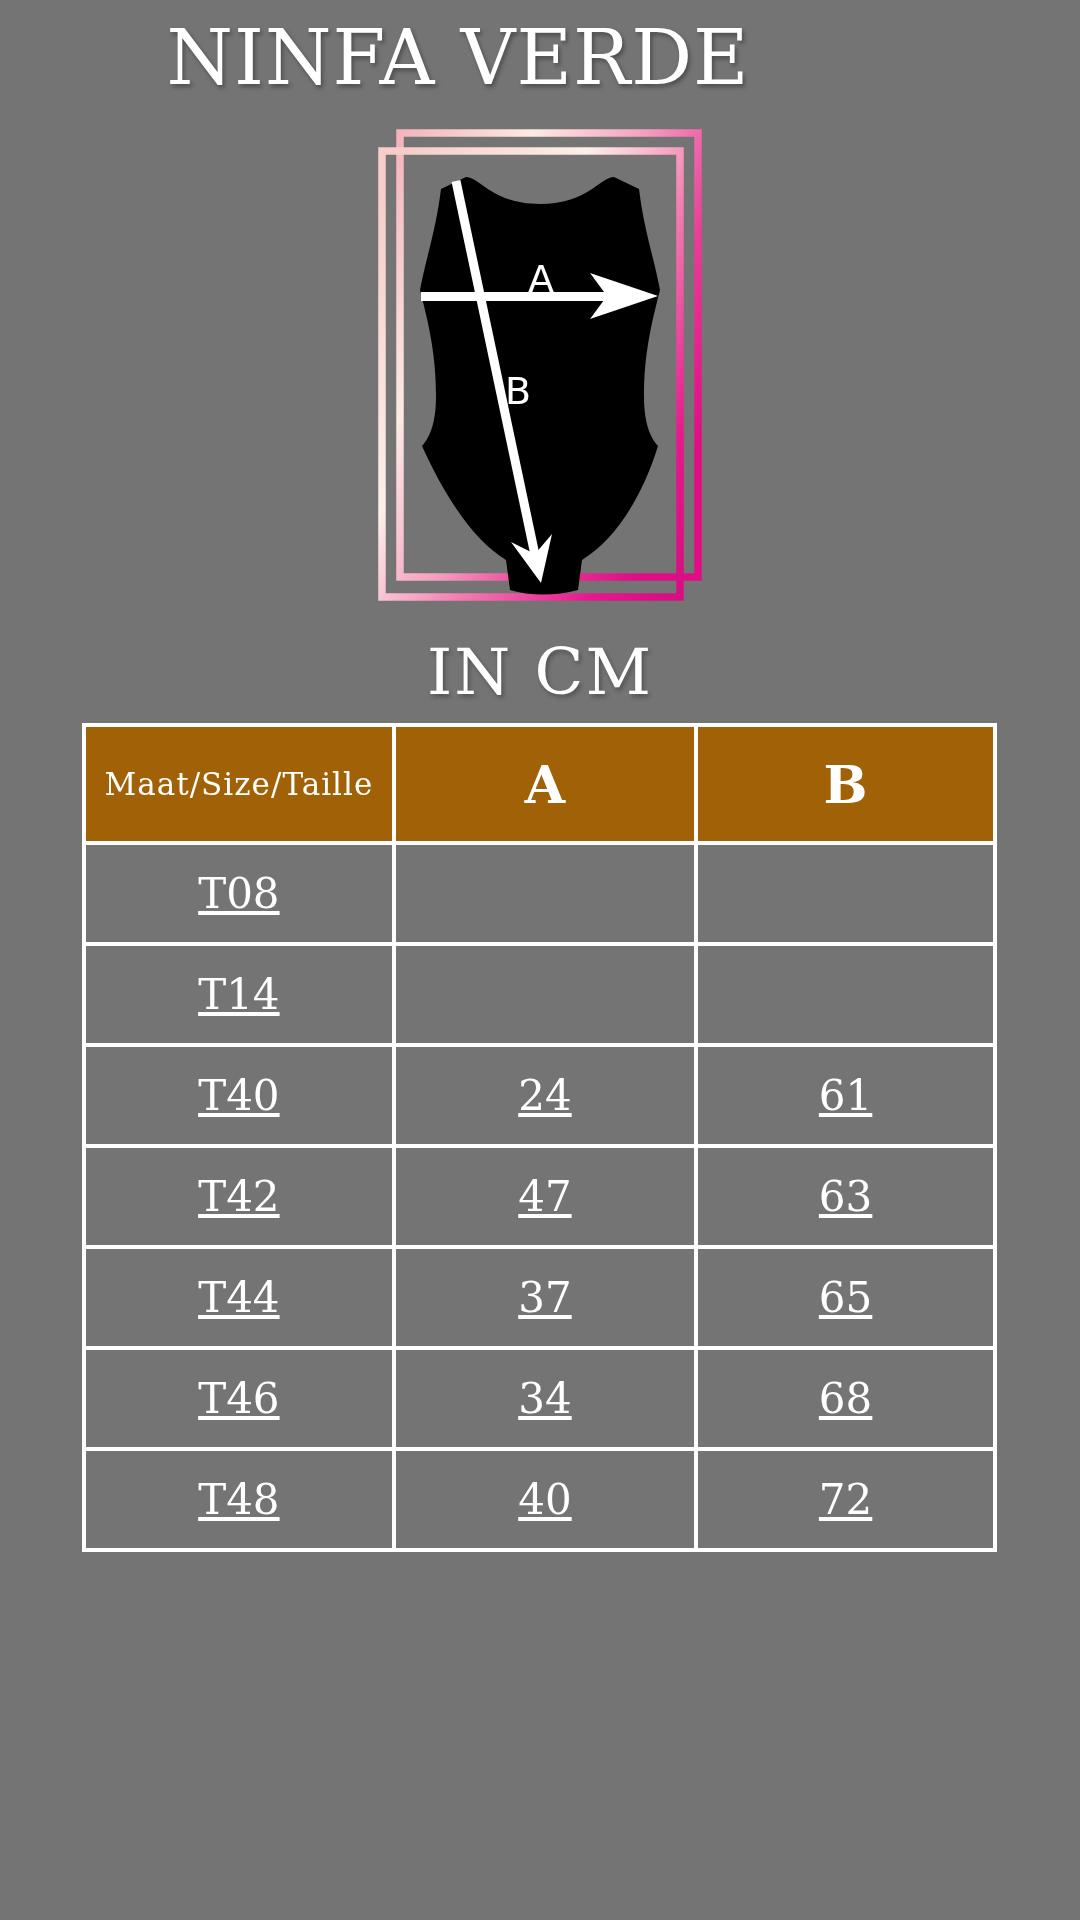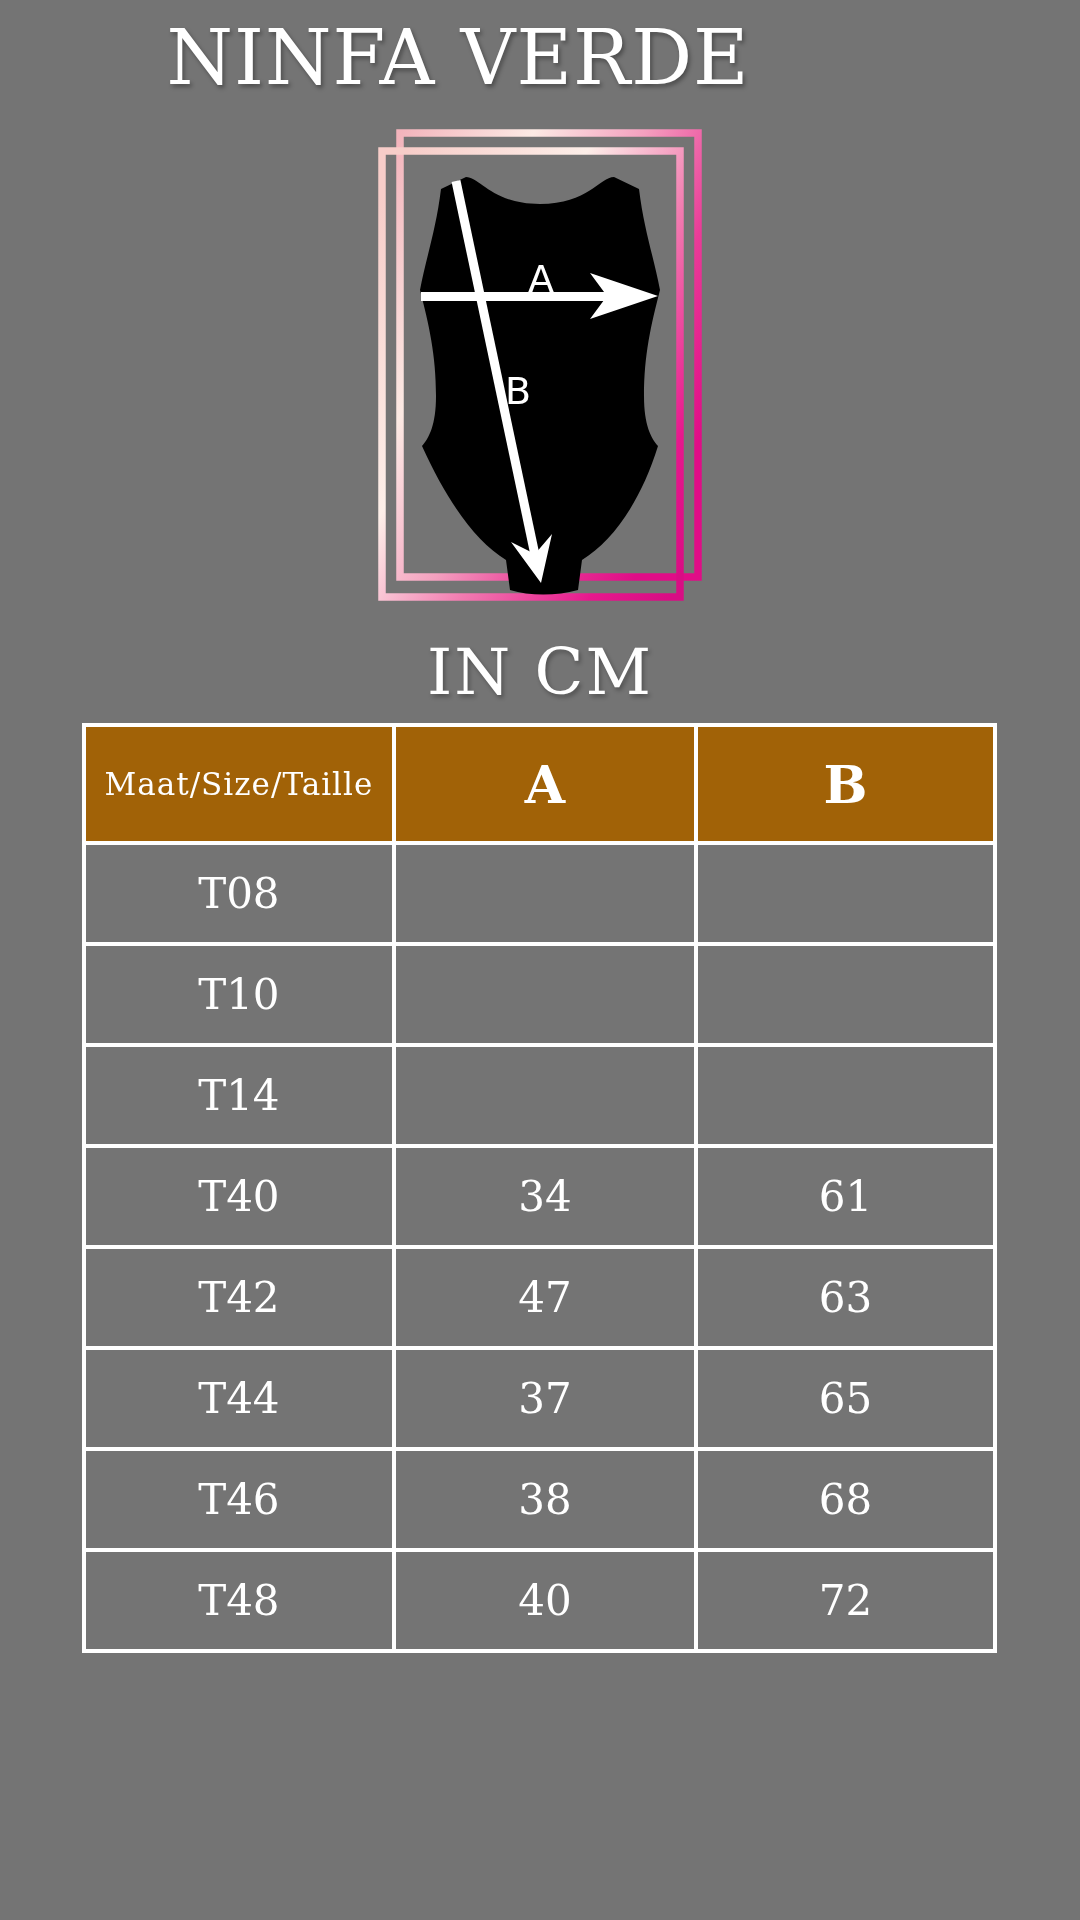--- a/index.html
+++ b/index.html
@@ -34,21 +34,21 @@
   table.size-table{
     position:absolute;top:723px;left:82px;
     width:915px;border-collapse:collapse;table-layout:fixed;
   }
   .size-table th,.size-table td{
     border:4px solid #ffffff;
     text-align:center;vertical-align:middle;
     padding:0;color:#ffffff;overflow:hidden;
   }
   .size-table thead tr{height:118px;background:#a16207;}
-  .size-table tbody tr{height:101px;background:transparent;}
+  .size-table tbody tr{height:101px;background:transparent;text-decoration:underline;}
   th.size-head{font-size:31px;font-weight:400;letter-spacing:1px;}
   th.ab-head{font-size:52px;font-weight:700;}
   td.size-cell,td.value-cell{font-size:42px;font-weight:400;}
   col.c1{width:34%;} col.c2{width:33.2%;} col.c3{width:32.8%;}
 </style>
 </head>
 <body>
 
 <h1 class="title">NINFA VERDE</h1>
 
@@ -118,47 +118,42 @@
       <th class="ab-head">B</th>
     </tr>
   </thead>
   <tbody>
     <tr>
       <td class="size-cell">T08</td>
       <td class="value-cell"></td>
       <td class="value-cell"></td>
     </tr>
     <tr>
-      <td class="size-cell">T10</td>
-      <td class="value-cell"></td>
-      <td class="value-cell"></td>
-    </tr>
-    <tr>
       <td class="size-cell">T14</td>
       <td class="value-cell"></td>
       <td class="value-cell"></td>
     </tr>
     <tr>
       <td class="size-cell">T40</td>
-      <td class="value-cell">34</td>
+      <td class="value-cell">24</td>
       <td class="value-cell">61</td>
     </tr>
     <tr>
       <td class="size-cell">T42</td>
       <td class="value-cell">47</td>
       <td class="value-cell">63</td>
     </tr>
     <tr>
       <td class="size-cell">T44</td>
       <td class="value-cell">37</td>
       <td class="value-cell">65</td>
     </tr>
     <tr>
       <td class="size-cell">T46</td>
-      <td class="value-cell">38</td>
+      <td class="value-cell">34</td>
       <td class="value-cell">68</td>
     </tr>
     <tr>
       <td class="size-cell">T48</td>
       <td class="value-cell">40</td>
       <td class="value-cell">72</td>
     </tr>
   </tbody>
 </table>
 

